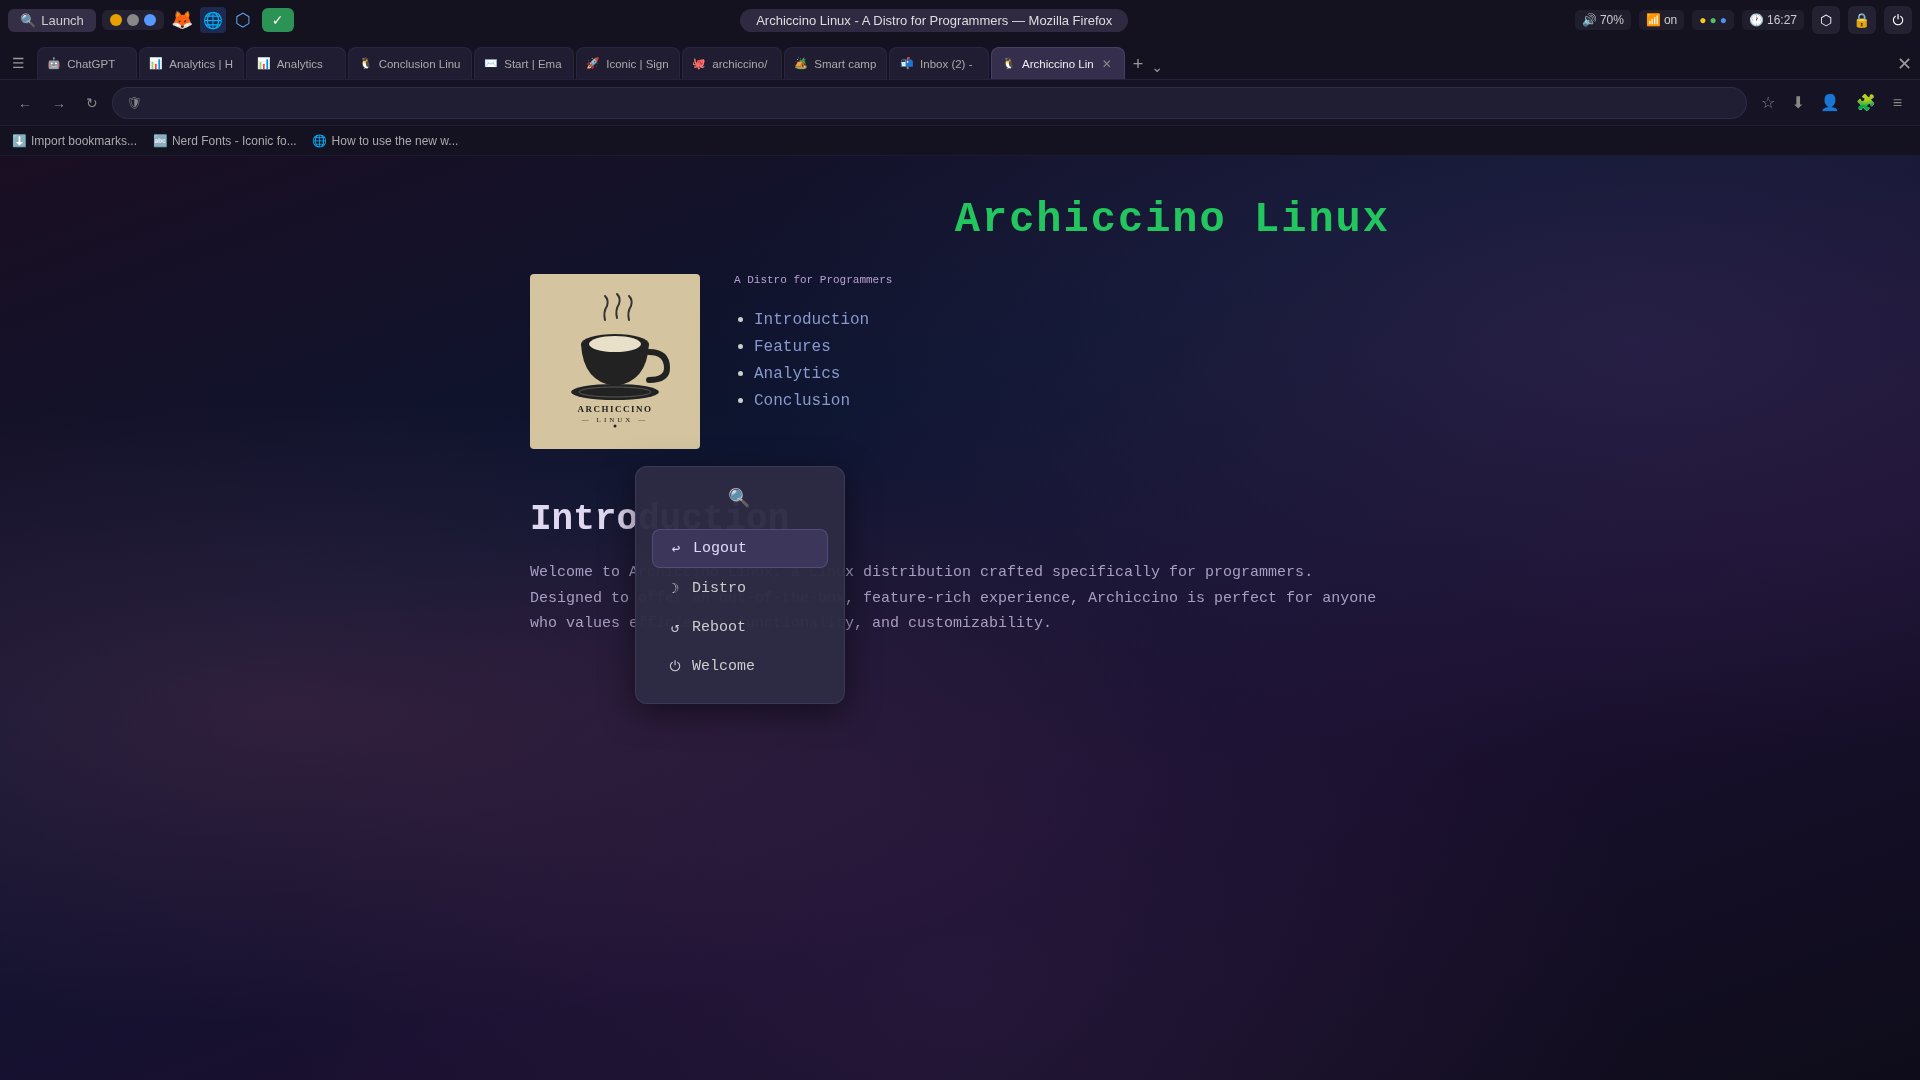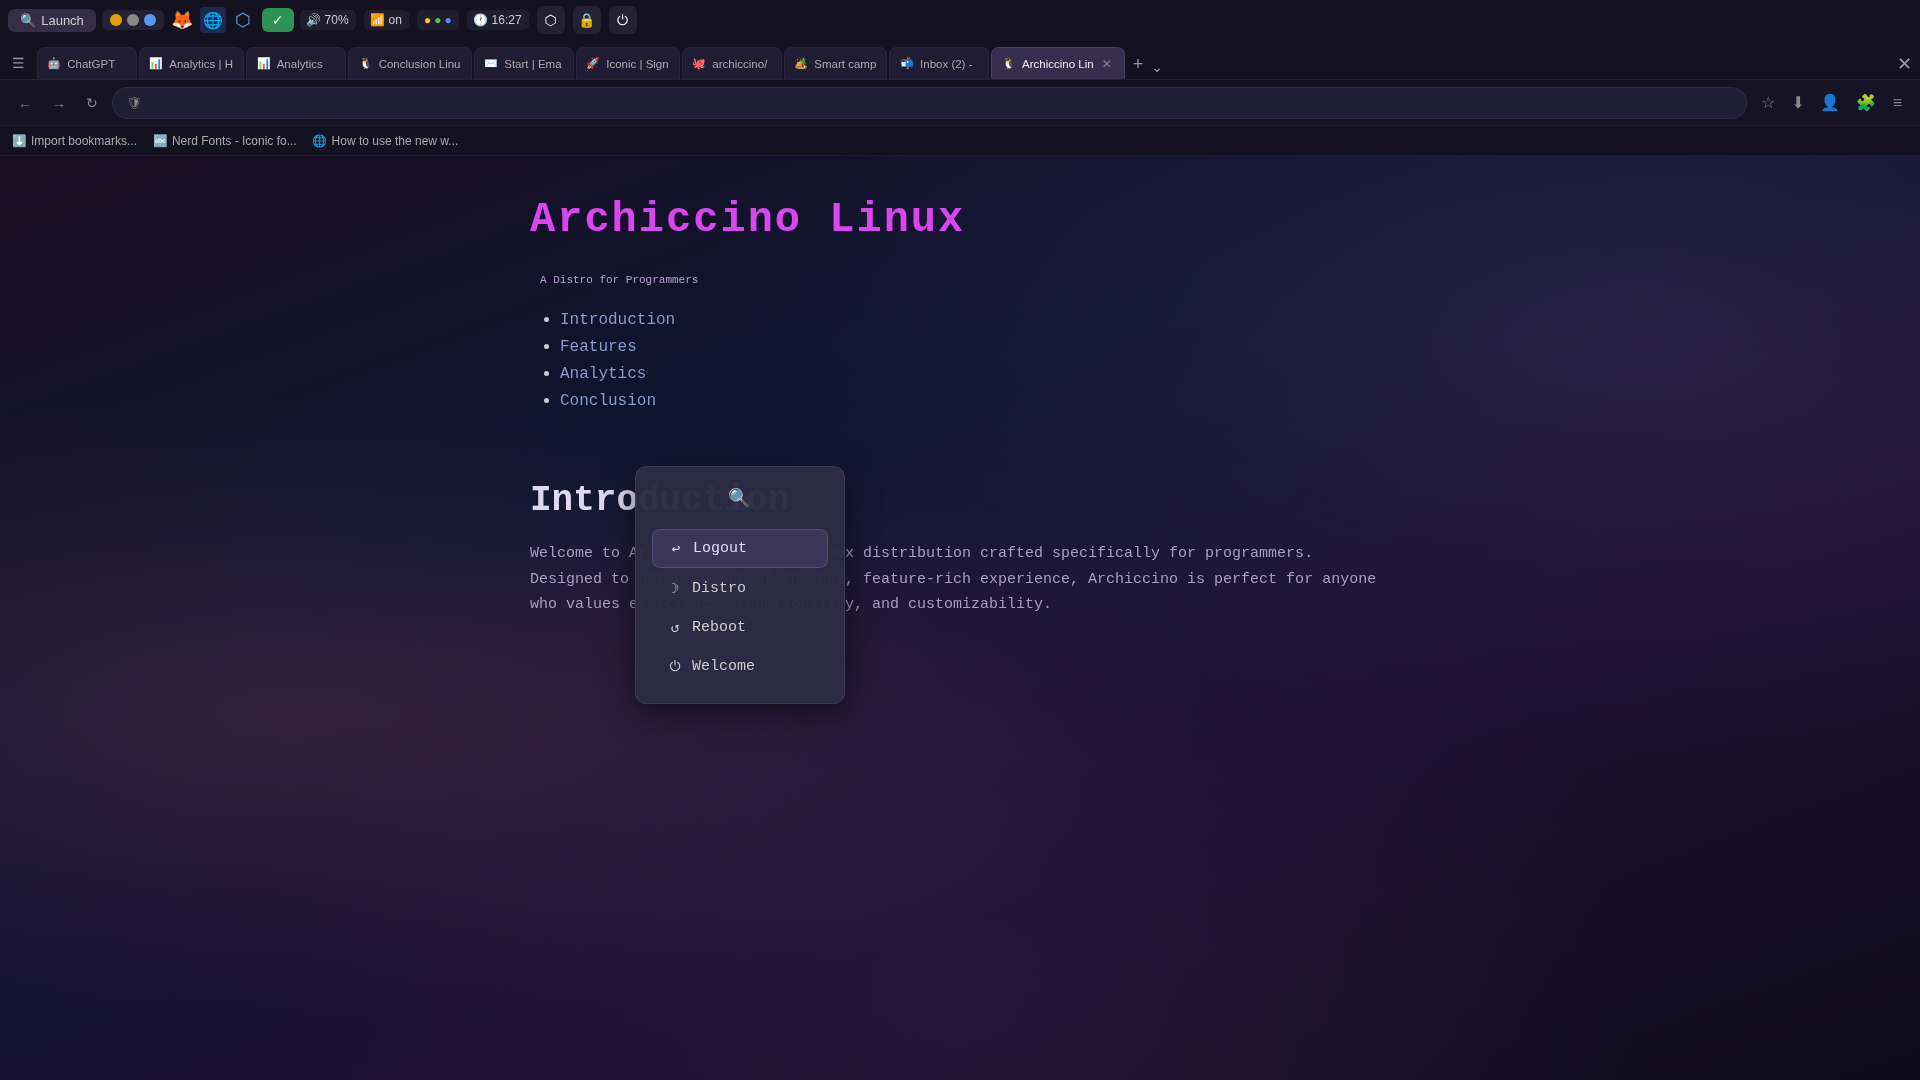--- a/index.html
+++ b/index.html
@@ -346,22 +346,22 @@
       max-width: 900px;
       margin: 0 auto;
       padding: 40px 20px 60px;
       color: #ccc;
     }
 
     .site-title {
       font-size: 42px;
       font-weight: bold;
       font-family: 'Courier New', monospace;
-      color: #d946ef;
-      text-align: left;
+      color: #22c55e;
+      text-align: right;
       margin-bottom: 30px;
       letter-spacing: 2px;
     }
 
     .logo-image {
       width: 170px;
       height: 175px;
       background: #d4c5a0;
       border-radius: 4px;
       display: flex;
@@ -487,20 +487,23 @@
   </div>
 
   <div class="taskbar-apps">
     <div class="taskbar-app-icon" style="font-size:18px;">🦊</div>
     <div class="taskbar-app-icon" style="background:rgba(50,100,200,0.3);">🌐</div>
     <div class="taskbar-app-icon" style="color:#5b9fe8; font-size:18px;">⬡</div>
   </div>
 
   <button class="taskbar-check">✓</button>
 
+  <div class="window-title-center">
+    <span class="window-title-pill">Archiccino Linux - A Distro for Programmers — Mozilla Firefox</span>
+  </div>
 
   <div class="taskbar-right">
     <div class="taskbar-right-item">
       <span>🔊</span>
       <span>70%</span>
     </div>
     <div class="taskbar-right-item">
       <span>📶</span>
       <span>on</span>
     </div>
@@ -603,20 +606,43 @@
       <span>How to use the new w...</span>
     </a>
   </div>
 
   <div class="page-content">
     <div class="page-bg"></div>
     <div class="page-inner">
       <h1 class="site-title">Archiccino Linux</h1>
 
       <div style="display:flex; gap:24px; margin-bottom:30px; align-items:flex-start;">
+        <div class="logo-image">
+
+          <svg width="120" height="140" viewBox="0 0 120 140">
+
+            <path d="M50,28 Q48,20 52,14 Q54,8 50,4" stroke="#333" stroke-width="2" fill="none" stroke-linecap="round"></path>
+            <path d="M62,26 Q60,18 64,12 Q66,6 62,2" stroke="#333" stroke-width="2" fill="none" stroke-linecap="round"></path>
+            <path d="M74,28 Q72,20 76,14 Q78,8 74,4" stroke="#333" stroke-width="2" fill="none" stroke-linecap="round"></path>
+
+            <ellipse cx="60" cy="52" rx="34" ry="10" fill="#222"></ellipse>
+            <path d="M26,52 Q28,90 60,94 Q92,90 94,52 Z" fill="#222"></path>
+
+            <ellipse cx="60" cy="100" rx="44" ry="8" fill="#222"></ellipse>
+            <ellipse cx="60" cy="100" rx="36" ry="5" fill="none" stroke="#555" stroke-width="1"></ellipse>
+
+            <path d="M94,60 Q112,60 112,76 Q112,88 94,88" stroke="#222" stroke-width="6" fill="none" stroke-linecap="round"></path>
+
+            <ellipse cx="60" cy="52" rx="26" ry="8" fill="#e8e0c8"></ellipse>
+
+            <text x="60" y="120" text-anchor="middle" font-family="serif" font-size="9" font-weight="bold" fill="#222" letter-spacing="1.5">ARCHICCINO</text>
+            <text x="60" y="130" text-anchor="middle" font-family="serif" font-size="7" fill="#222" letter-spacing="3">— LINUX —</text>
+            <circle cx="60" cy="134" r="1.5" fill="#222"></circle>
+          </svg>
+        </div>
 
         <div>
           <p class="tagline">A Distro for Programmers</p>
           <ul class="nav-list">
             <li>
               <a class="nav-link" style="color: rgb(136, 153, 204); font-family: &quot;Courier New&quot;, monospace; font-size: 16px; cursor: pointer;">Introduction</a>
             </li>
             <li>
               <a class="nav-link" style="color: rgb(136, 153, 204); font-family: &quot;Courier New&quot;, monospace; font-size: 16px; cursor: pointer;">Features</a>
             </li>

